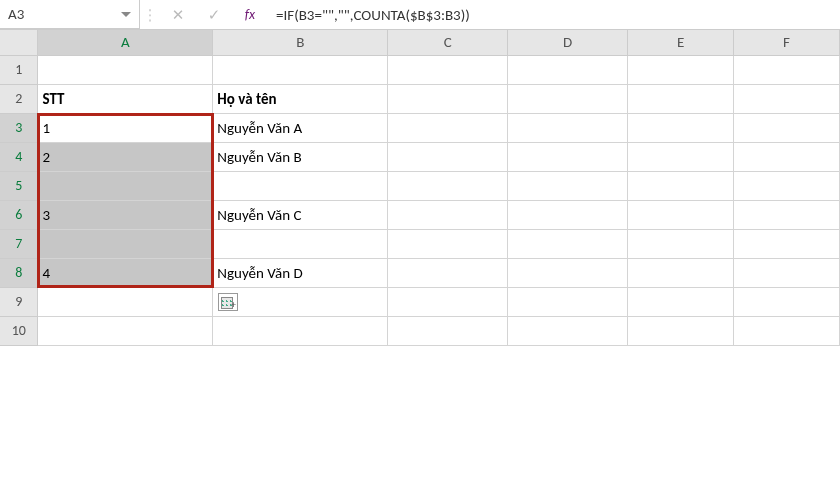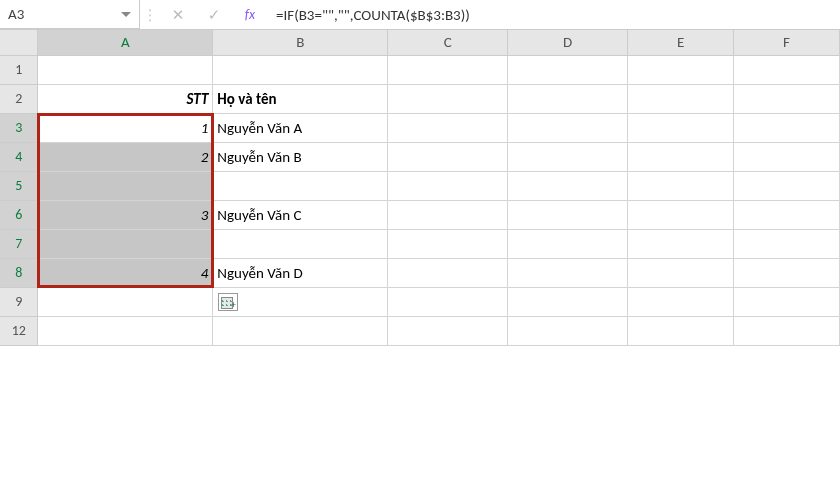--- a/index.html
+++ b/index.html
@@ -37,21 +37,21 @@
     width: 20px; display:flex; align-items:center; justify-content:center;
     color: #ccc;
   }
   .fx-btn {
     width: 36px;
     display: flex; align-items: center; justify-content: center;
     color: #888;
     font-size: 15px;
   }
   .fx-btn.disabled { color: #bbb; }
-  .fx-label { font-style: italic; color: #8b5cf6; font-size: 14px; }
+  .fx-label { font-style: italic; color: #701a75; font-size: 14px; }
   .formula-input {
     flex: 1;
     display: flex;
     align-items: center;
     padding: 0 8px;
     color: #333;
     font-size: 15px;
   }
 
   
@@ -73,21 +73,21 @@
   .row-head { border-left: none; width: 38px; height: 29px; font-size:14px;}
   
   .cell {
     border: 1px solid #d4d4d4;
     height: 29px;
     padding: 0 4px;
     vertical-align: middle;
     background: #fff;
     position: relative;
   }
-  .cell.center { text-align: right; font-style: italic; }
+  .cell.center { text-align: left; }
   .cell.bold { font-weight: bold; }
   .cell.sel { background: #c6c6c6; }
   .cell.active { background: #fff; }
 
   
   .row-head.hl, .col-head.hl { background: #d2d2d2; color: #0b7d3e; }
 
   
   .sel-overlay {
     position: absolute;
@@ -241,21 +241,21 @@
       <tr>
         <th class="row-head">9</th>
         <td class="cell"></td>
         <td class="cell"></td>
         <td class="cell"></td>
         <td class="cell"></td>
         <td class="cell"></td>
         <td class="cell"></td>
       </tr>
       <tr>
-        <th class="row-head">12</th>
+        <th class="row-head">10</th>
         <td class="cell"></td>
         <td class="cell"></td>
         <td class="cell"></td>
         <td class="cell"></td>
         <td class="cell"></td>
         <td class="cell"></td>
       </tr>
     </tbody>
       </table>
 

